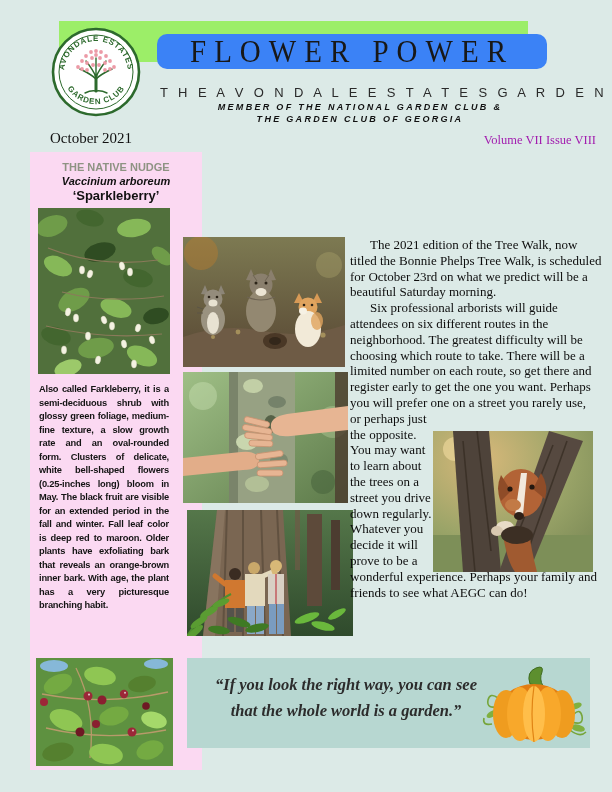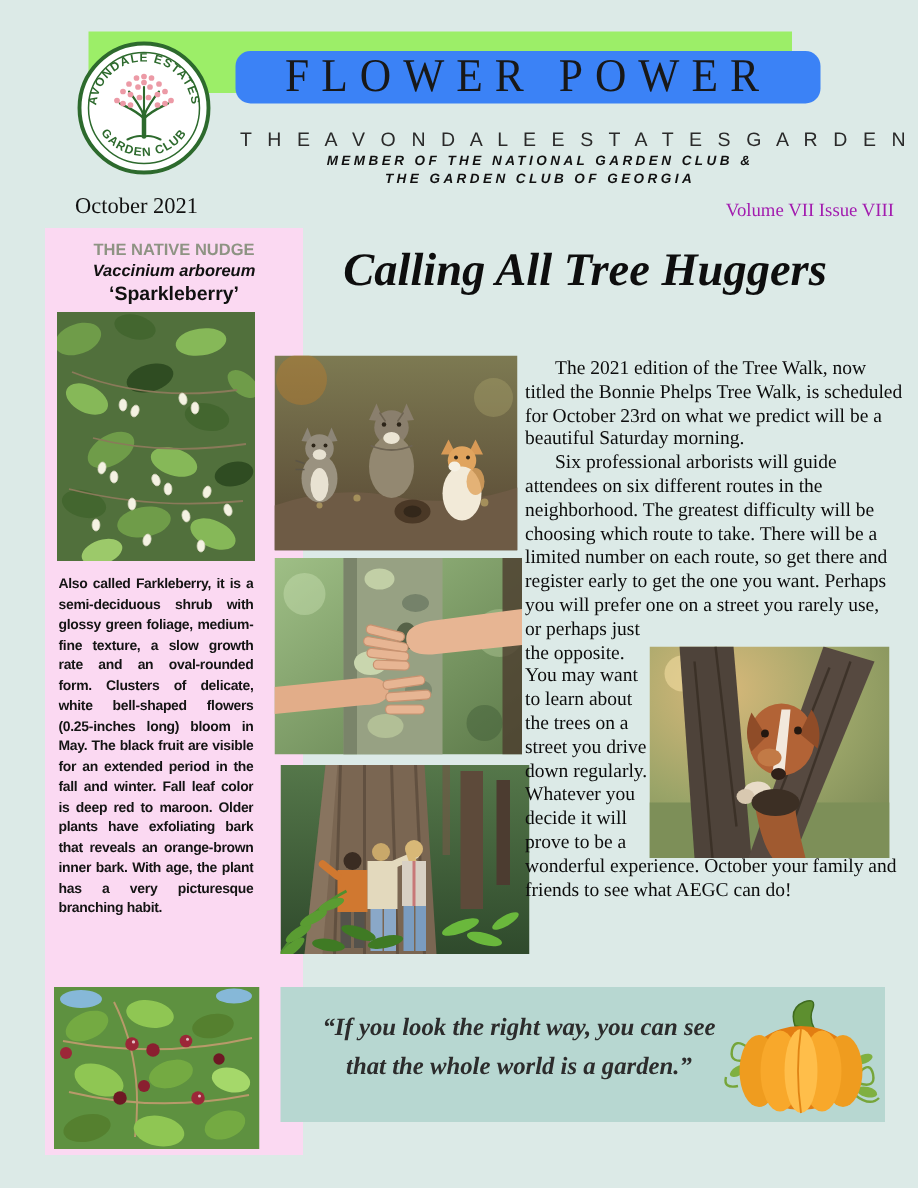--- a/index.html
+++ b/index.html
@@ -194,21 +194,20 @@
           <circle cx="60" cy="66" r="4" fill="#8a1f30"></circle>
         <circle cx="8" cy="44" r="4" fill="#9c2738"></circle>
           <circle cx="110" cy="48" r="3.8" fill="#6e1824"></circle>
         <circle cx="53" cy="36.6" r="1.1" fill="#ffffff" opacity="0.7"></circle>
           <circle cx="89" cy="34.8" r="1" fill="#ffffff" opacity="0.7"></circle>
         <circle cx="97" cy="72.6" r="1" fill="#ffffff" opacity="0.7"></circle>
       </g>
     </svg>
   </div>
 
-  <div class="abs headline">Calling All Tree Huggers</div>
 
   <svg class="abs ph-cats" viewBox="0 0 162 130">
     <defs>
         <linearGradient id="catbg" x1="0" y1="0" x2="0" y2="1">
       <stop offset="0" stop-color="#7d7a52"></stop>
           <stop offset="1" stop-color="#574633"></stop>
         </linearGradient>
       </defs>
     <rect width="162" height="130" fill="url(#catbg)"></rect>
     <circle cx="18" cy="16" r="17" fill="#b97c2e" opacity="0.45"></circle>
@@ -363,21 +362,21 @@
         <ellipse cx="136" cy="116" rx="12" ry="4" transform="rotate(14 136 116)"></ellipse>
         <ellipse cx="150" cy="104" rx="10" ry="3.4" transform="rotate(-30 150 104)"></ellipse>
       </g>
     </g>
   </svg>
 
   <div class="abs article-col">
     <p class="p-indent">The 2021 edition of the Tree Walk, now titled the Bonnie Phelps Tree Walk, is scheduled for October 23rd on what we predict will be a beautiful Saturday morning.</p>
     <p class="p-indent">Six professional arborists will guide attendees on six different routes in the neighborhood. The greatest difficulty will be choosing which route to take. There will be a limited number on each route, so get there and register early to get the one  you want. Perhaps you will prefer one on a street you rarely use,</p>
     <p class="narrow">or perhaps just the opposite. You may want to learn about the trees on a street you drive down regularly. Whatever you decide it will prove to be a</p>
-    <p>wonderful experience. October your family and friends to see what AEGC can do!</p>
+    <p>wonderful experience. Perhaps your family and friends to see what AEGC can do!</p>
   </div>
 
   <svg class="abs ph-dog" viewBox="0 0 160 141">
     <defs>
         <radialGradient id="dogbg" cx="0.3" cy="0.2" r="1.1">
       <stop offset="0" stop-color="#d8b87a"></stop>
           <stop offset="0.5" stop-color="#9aa468"></stop>
           <stop offset="1" stop-color="#6f7f4f"></stop>
         </radialGradient>
       </defs>

